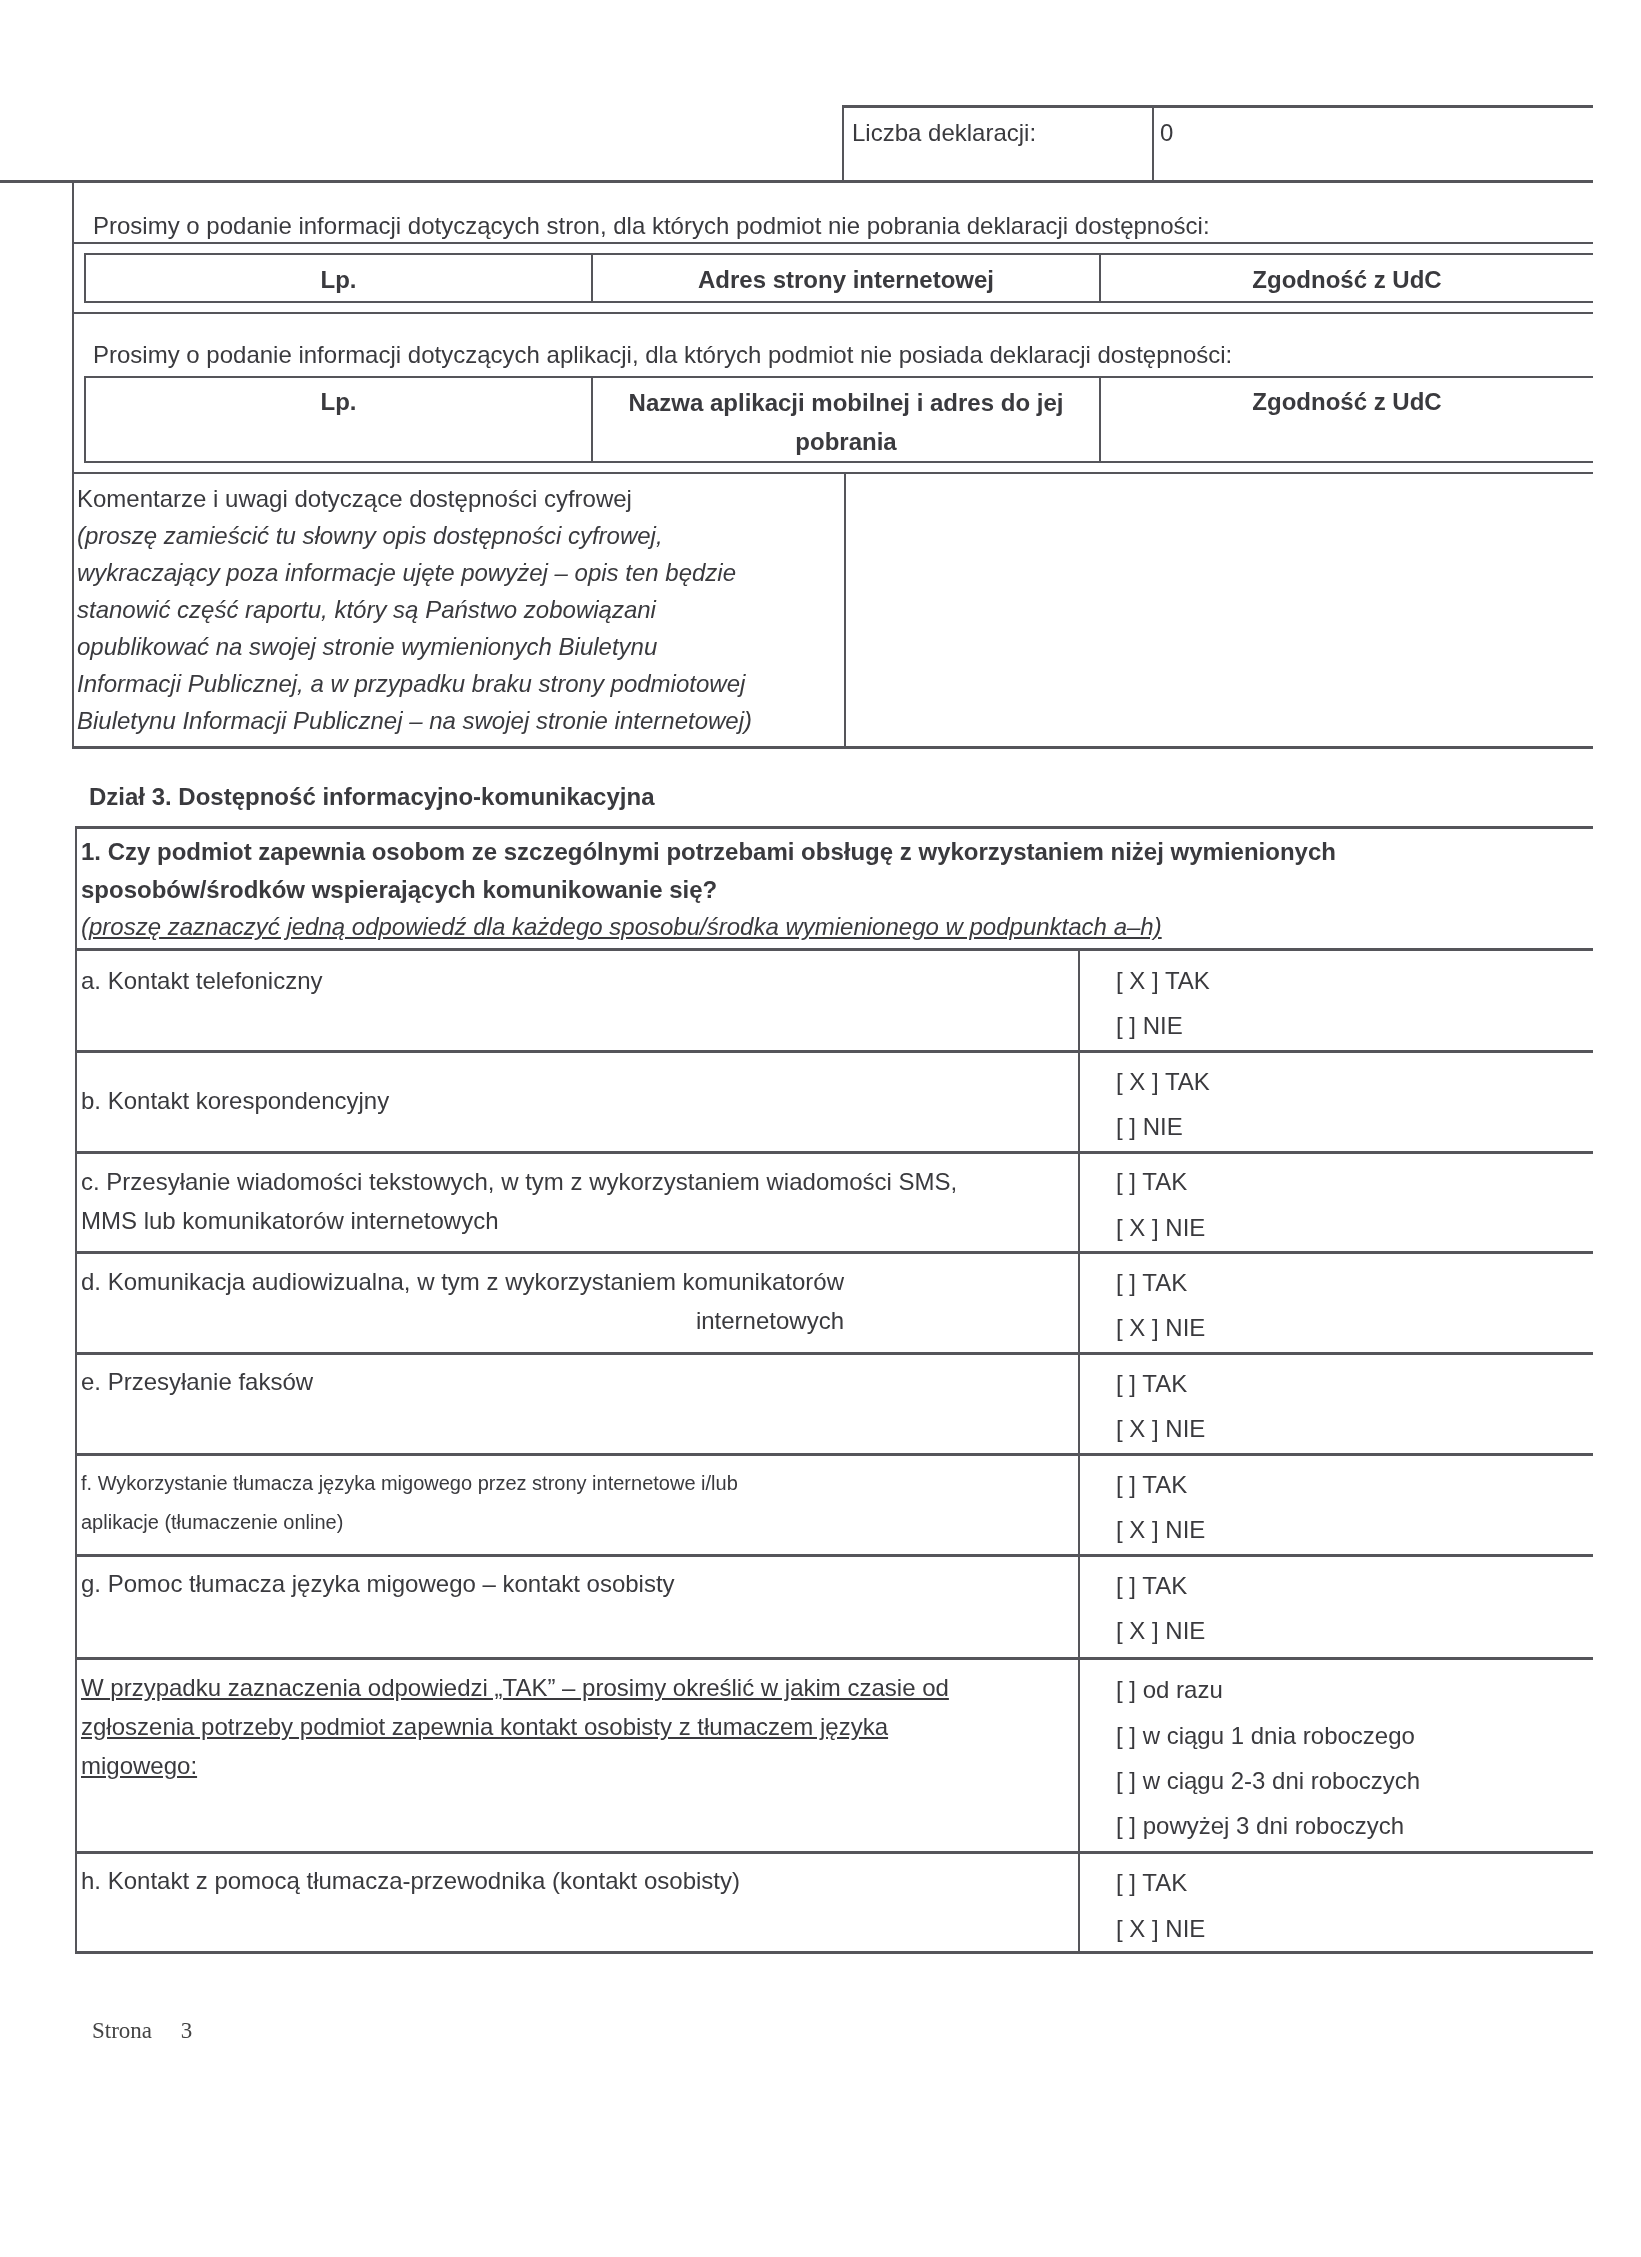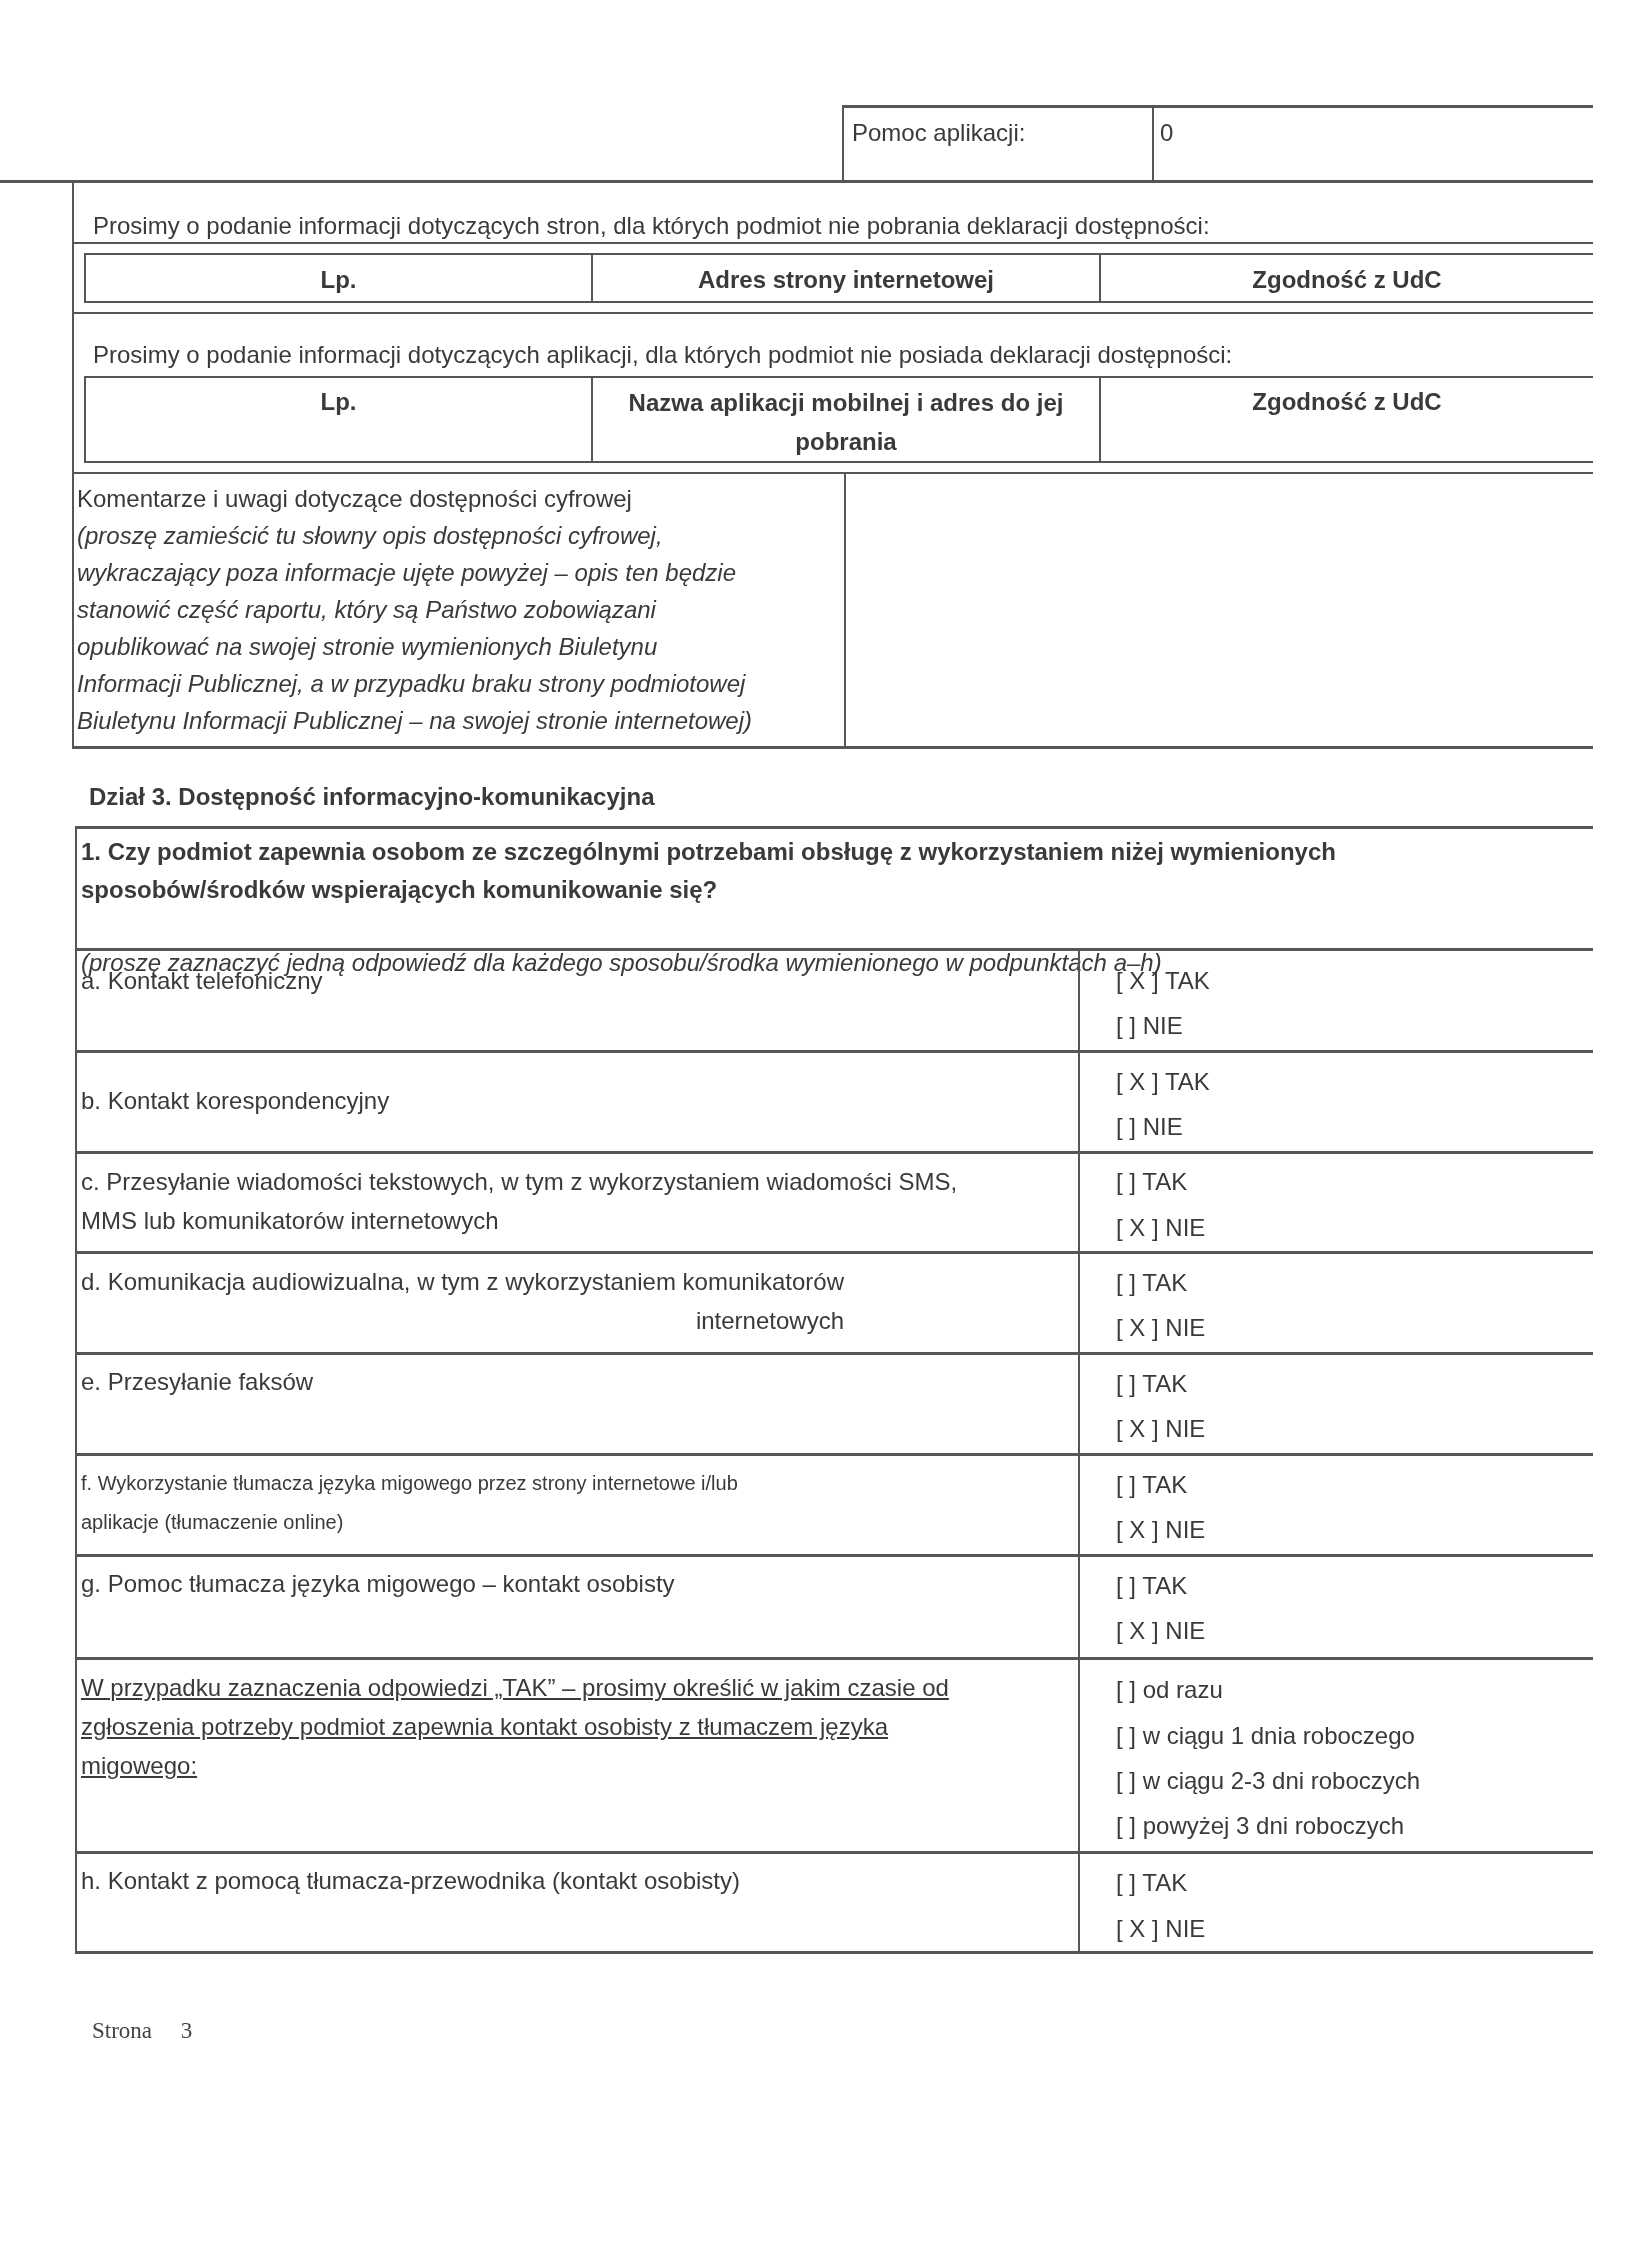--- a/index.html
+++ b/index.html
@@ -15,21 +15,21 @@
   .opt { position: absolute; font-size: 24px; line-height: 29px; white-space: nowrap; }
   .footer { font-family: "Liberation Serif", serif; font-size: 23px; color: #444; }
 </style>
 </head>
 <body>
 
 <div>
   <div class="line" style="left:842px; top:105px; width:751px; height:2.9px;"></div>
   <div class="line" style="left:842px; top:105px; width:1.9px; height:75px;"></div>
   <div class="line" style="left:1152px; top:105px; width:1.9px; height:75px;"></div>
-  <div class="abs txt" style="left:852px; top:114px;">Pomoc aplikacji:</div>
+  <div class="abs txt" style="left:852px; top:114px;">Liczba deklaracji:</div>
   <div class="abs txt" style="left:1160px; top:114px;">0</div>
 </div>
 
 <div>
   <div class="line" style="left:0px; top:180px; width:1593px; height:2.9px;"></div>
   <div class="line" style="left:72px; top:180px; width:1.9px; height:568px;"></div>
   <div class="abs txt" style="left:93px; top:207px;">Prosimy o podanie informacji dotyczących stron, dla których podmiot nie pobrania deklaracji dostępności:</div>
   <div class="line" style="left:72px; top:242px; width:1521px; height:1.9px;"></div>
 
   <div>
@@ -80,21 +80,21 @@
 
 <div class="abs txt bold" style="left:89px; top:778px;">Dział 3. Dostępność informacyjno-komunikacyjna</div>
 
 <div>
   <div class="line" style="left:75px; top:826px; width:1518px; height:2.9px;"></div>
   <div class="line" style="left:75px; top:826px; width:1.9px; height:1128px;"></div>
   <div class="abs bold" style="left:81px; top:833px; font-size:24px; line-height:38px;">
     <div>1. Czy podmiot zapewnia osobom ze szczególnymi potrzebami obsługę z wykorzystaniem niżej wymienionych</div>
     <div>sposobów/środków wspierających komunikowanie się?</div>
   </div>
-  <div class="abs txt ital" style="left:81px; top:944px;">(proszę zaznaczyć jedną odpowiedź dla każdego sposobu/środka wymienionego w podpunktach a–h)</div>
+  <div class="abs txt ital" style="left:81px; top:908px;text-decoration:underline;">(proszę zaznaczyć jedną odpowiedź dla każdego sposobu/środka wymienionego w podpunktach a–h)</div>
   <div class="line" style="left:75px; top:948px; width:1518px; height:2.9px;"></div>
 
   <div class="line" style="left:1078px; top:948px; width:1.9px; height:1005px;"></div>
 
   <div>
     <div class="abs txt" style="left:81px; top:962px;">a. Kontakt telefoniczny</div>
     <div class="opt" style="left:1116px; top:966px;"><span>[ X ]</span> <span>TAK</span></div>
     <div class="opt" style="left:1116px; top:1011px;"><span>[   ]</span> <span>NIE</span></div>
     <div class="line" style="left:75px; top:1050px; width:1518px; height:2.9px;"></div>
   </div>

